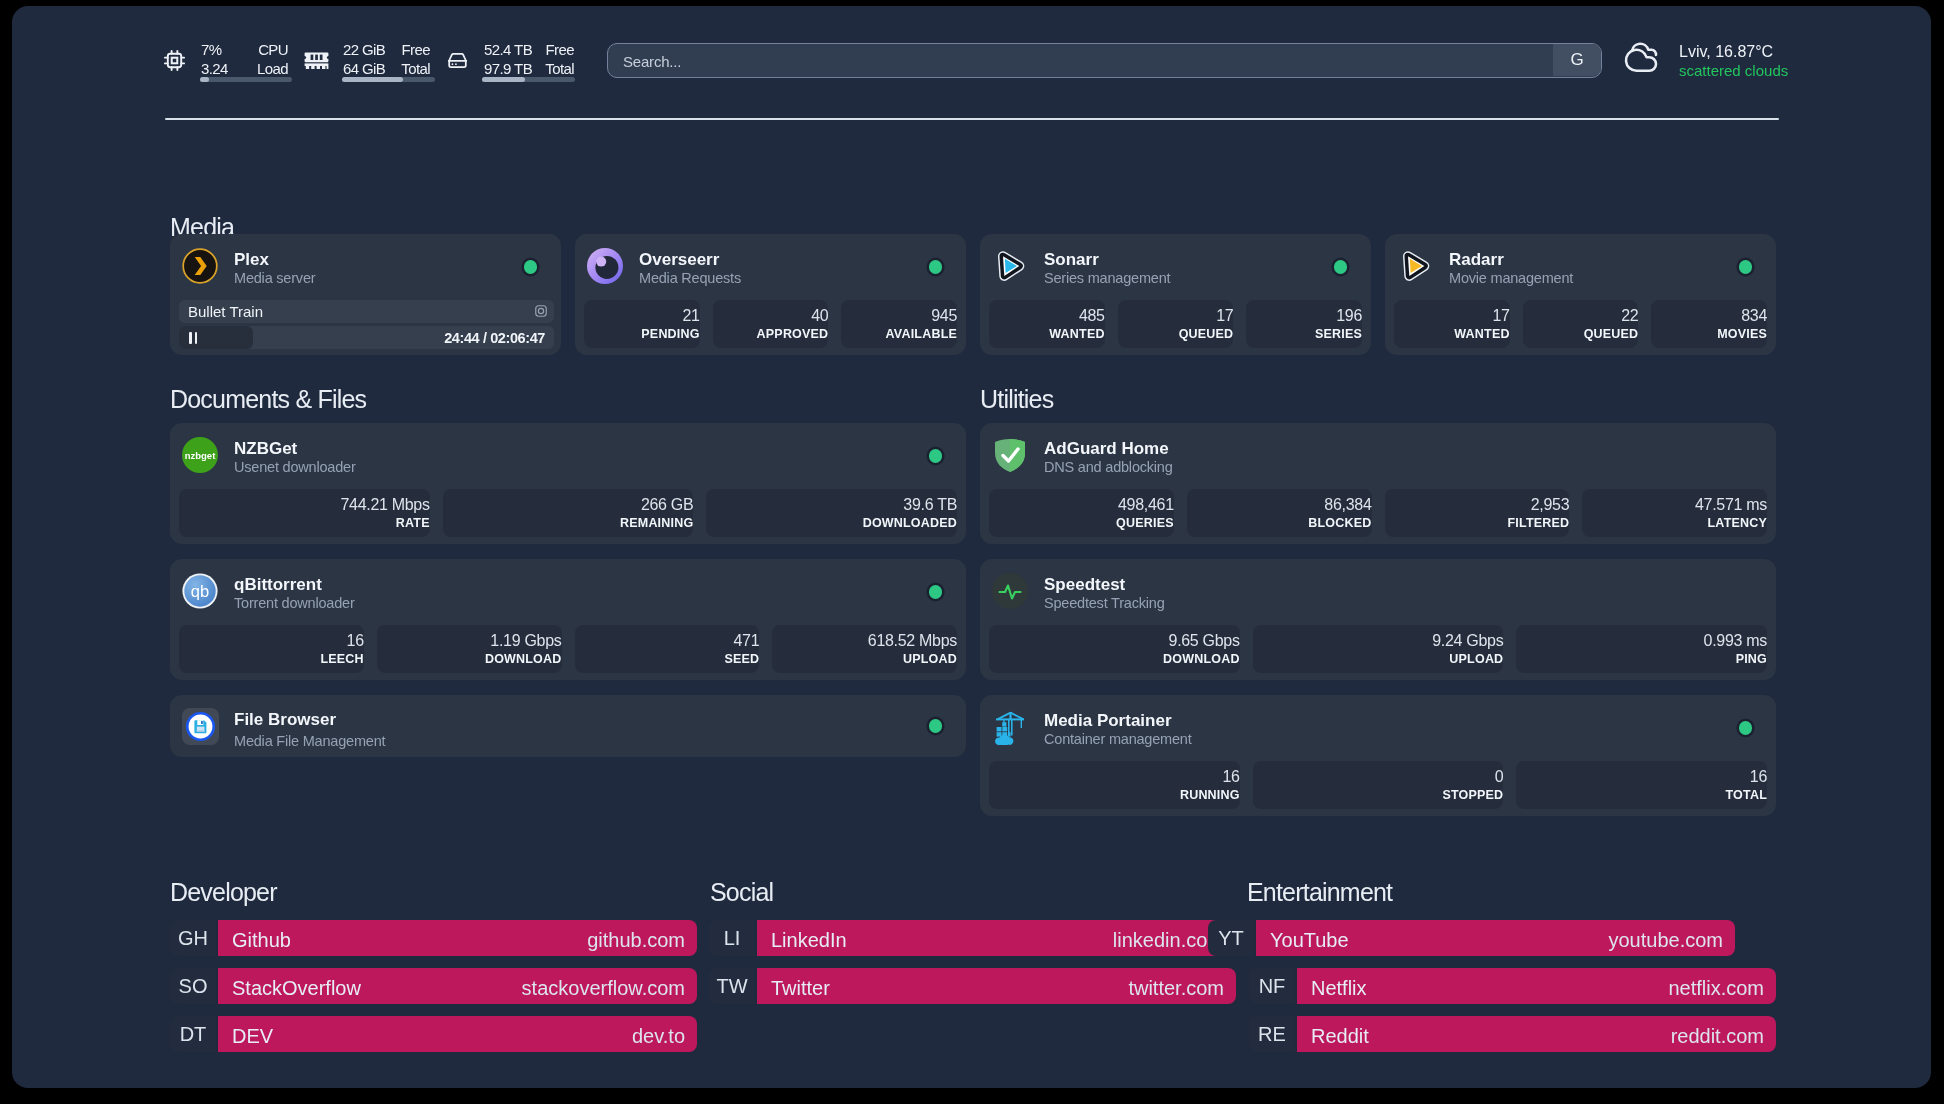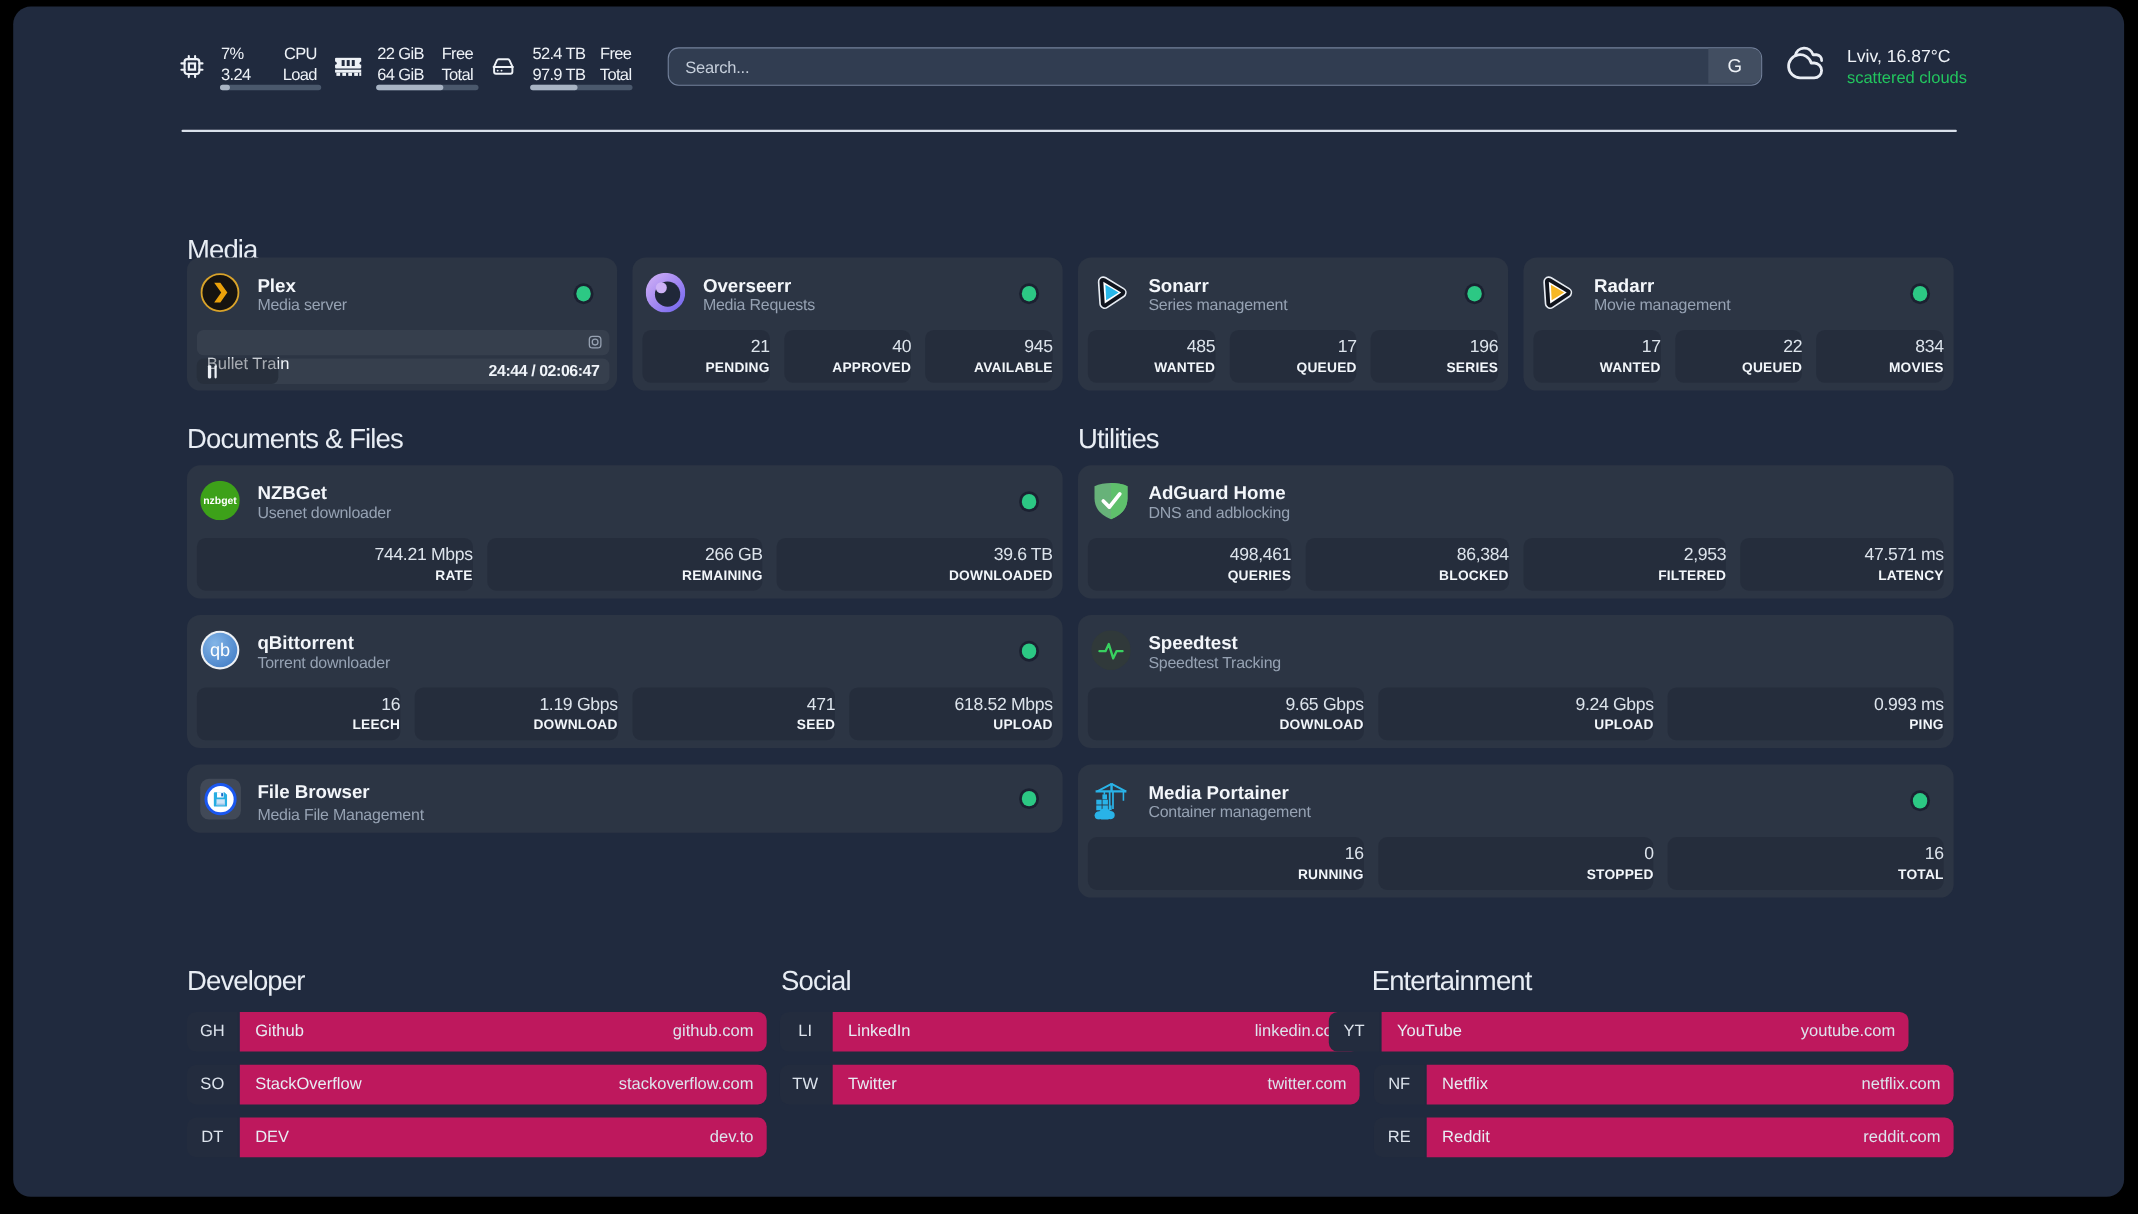--- a/index.html
+++ b/index.html
@@ -28,21 +28,21 @@
   .ctitle{position:absolute;left:64px;top:16px;font-size:17px;font-weight:600;color:#f3f6fa;}
   .csub{position:absolute;left:64px;top:36px;font-size:14.5px;color:#96a2b3;letter-spacing:-0.2px;}
   .dot{position:absolute;right:24px;top:26px;width:13.5px;height:13.5px;border-radius:50%;background:#2cc884;box-shadow:0 0 0 2.5px rgba(16,20,36,.6);}
   .stats{position:absolute;left:9px;right:9px;top:66px;height:48px;display:flex;gap:13px;}
   .stat{flex:1;background:rgba(13,19,31,.21);border-radius:8px;text-align:right;color:#dde4ec;padding-top:5px;}
   .stat .n{font-size:16px;line-height:21px;letter-spacing:-0.3px;}
   .stat .lb{font-size:12.5px;line-height:17px;font-weight:700;color:#f2f6fa;letter-spacing:0.2px;}
   
   .prow{position:absolute;left:9px;right:7px;height:23px;background:rgba(255,255,255,0.05);border-radius:6px;color:#f0f4f9;}
   
-  .lrow{position:absolute;height:36px;font-size:15px;}
+  .lrow{position:absolute;height:36px;font-size:20px;}
   .lrow .ab{position:absolute;left:0;top:0;width:46px;height:36px;background:#232c3e;border-radius:8px 0 0 8px;
       color:#dce3ec;text-align:center;line-height:36px;font-weight:500;}
   .lrow .bd{position:absolute;left:48px;right:0;top:0;height:36px;background:#be185d;border-radius:0 8px 8px 0;color:#e7edf4;}
   .lrow .nm{position:absolute;left:14px;top:9px;}
   .lrow .dm{position:absolute;right:12px;top:9px;color:#dde4ed;}
 </style>
 </head>
 <body>
 <div id="panel"></div>
 
@@ -114,21 +114,21 @@
 
 <div class="card" style="left:170px;top:234px;width:391px;height:121px;">
   <svg class="ic36" viewBox="0 0 36 36">
     <circle cx="18" cy="18" r="16.8" fill="#161310" stroke="#d9a32a" stroke-width="1.7"></circle>
     <path d="M12.7 9h5.6l6.4 9-6.4 9h-5.6l6.4-9z" fill="#eba10a"></path>
   </svg>
   <div class="ctitle">Plex</div>
     <div class="csub">Media server</div>
     <div class="dot"></div>
   <div class="prow" style="top:66px;">
-    <div style="position:absolute;left:9px;top:3px;font-size:15px;margin-top:19px;">Bullet Train</div>
+    <div style="position:absolute;left:9px;top:3px;font-size:15px;">Bullet Train</div>
     <svg style="position:absolute;right:6px;top:4px;" width="14" height="14" viewBox="0 0 24 24" fill="none" stroke="#97a2b2" stroke-width="2">
       <rect x="3" y="3" width="18" height="18" rx="5"></rect>
         <circle cx="12" cy="12" r="4.5"></circle>
     </svg>
   </div>
   <div class="prow" style="top:92px;text-align:center;">
     <div style="position:absolute;left:0;top:0;width:74px;height:23px;background:rgba(10,14,26,.32);border-radius:6px;"></div>
     <div style="position:absolute;left:10px;top:5.5px;width:2.8px;height:12px;background:#eef2f7;border-radius:1px;"></div>
     <div style="position:absolute;left:15.5px;top:5.5px;width:2.8px;height:12px;background:#eef2f7;border-radius:1px;"></div>
     <div style="position:absolute;right:9px;top:3.5px;font-size:14.5px;font-weight:700;letter-spacing:-0.4px;">24:44 / 02:06:47</div>

